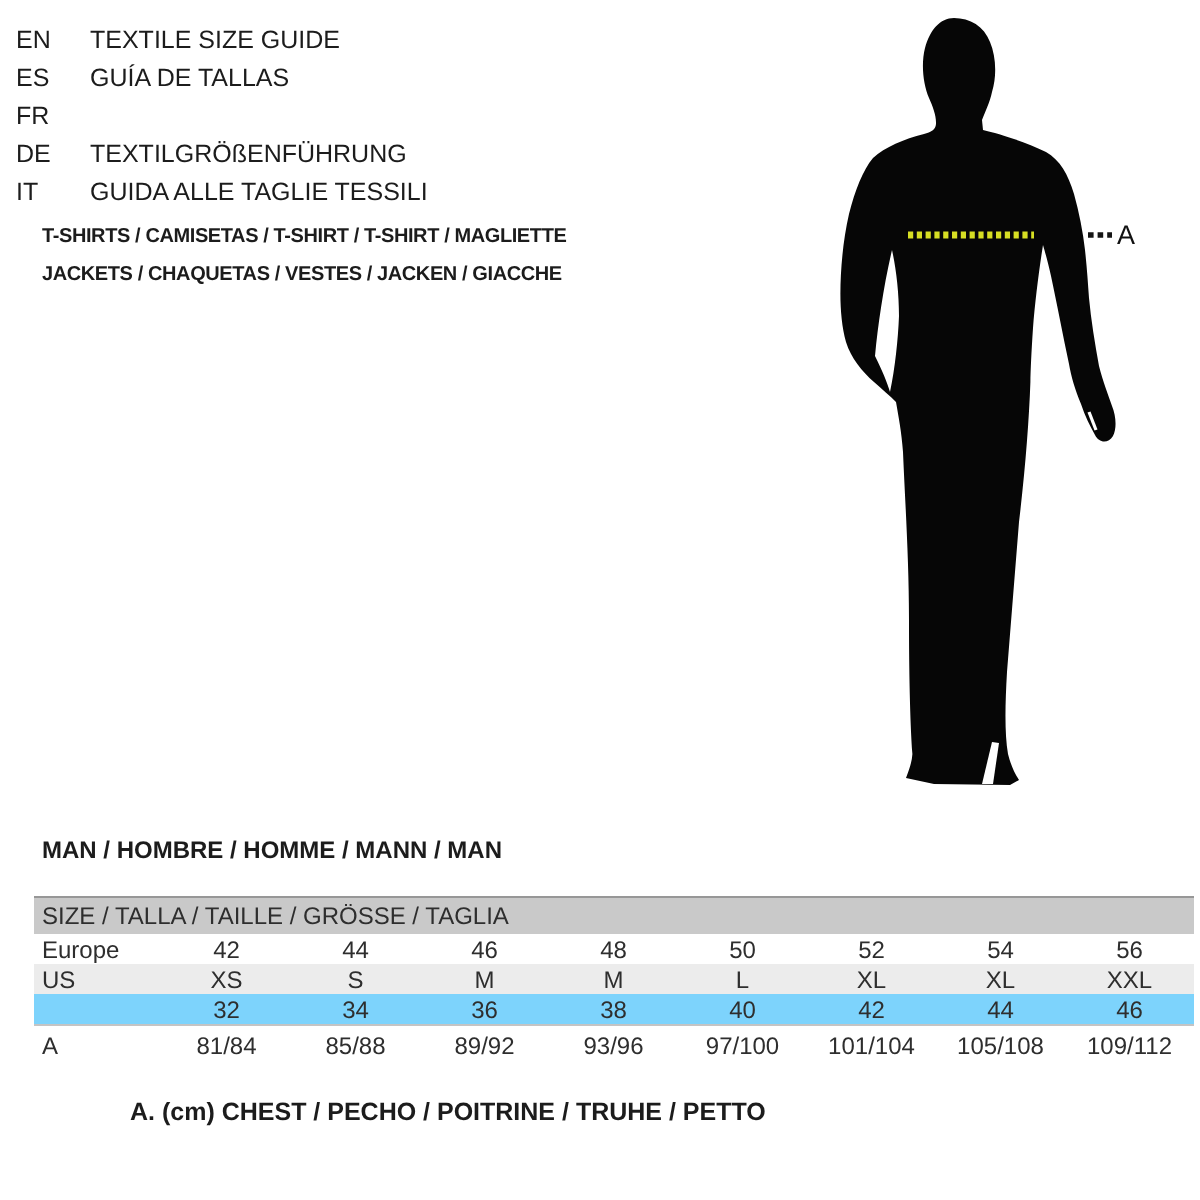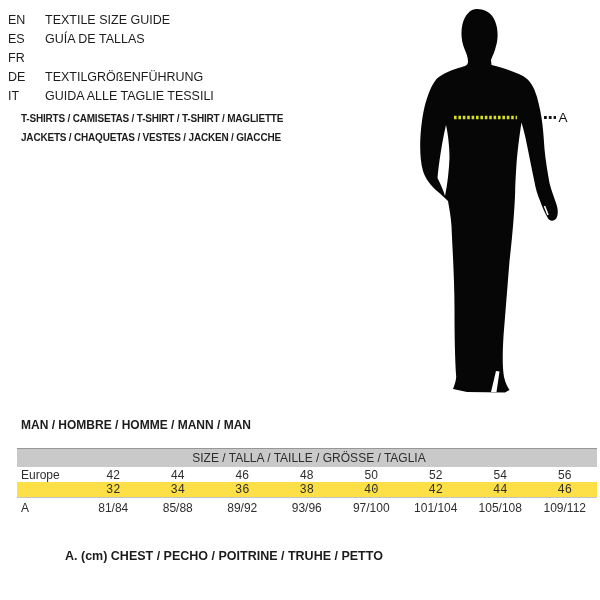--- a/index.html
+++ b/index.html
@@ -18,28 +18,28 @@
   
   .section-title{position:absolute;left:21px;top:418px;font-size:12px;font-weight:700;}
   
   table.size-table{
     position:absolute;left:17px;top:448px;width:580px;
     border-collapse:collapse;table-layout:fixed;font-size:12px;
   }
   col.c-label{width:64px;}
   .size-table th{
     background:#c9c9c9;border-top:1px solid #979797;
-    text-align:center;font-weight:400;font-size:12px;color:#2e2e2e;
+    text-align:left;font-weight:400;font-size:12px;color:#2e2e2e;
     padding:2px 0 2px 4px;height:14px;white-space:nowrap;
   }
   .size-table td{text-align:center;padding:0;color:#2e2e2e;white-space:nowrap;}
   .size-table td.lbl{text-align:left;padding-left:4px;}
   tr.r-europe td{height:15px;}
   tr.r-us td{height:15px;background:#ececec;}
-  tr.r-num td{height:15px;background:#fde047;border-bottom:1px solid #c4c4c4;font-family:Liberation Mono, monospace;}
+  tr.r-num td{height:15px;background:#7dd3fc;border-bottom:1px solid #c4c4c4;}
   tr.r-a td{height:20px;}
   
   .footnote{position:absolute;left:21px;top:549px;font-size:12.5px;font-weight:700;margin-left:44px;}
 </style>
 </head>
 <body>
 
 <div class="lang-list">
   <div class="lang-row">
     <span class="lang-code">EN</span>
@@ -148,20 +148,31 @@
       <td class="lbl">Europe</td>
       <td>42</td>
       <td>44</td>
       <td>46</td>
       <td>48</td>
       <td>50</td>
       <td>52</td>
       <td>54</td>
       <td>56</td>
     </tr>
+    <tr class="r-us">
+      <td class="lbl">US</td>
+      <td>XS</td>
+      <td>S</td>
+      <td>M</td>
+      <td>M</td>
+      <td>L</td>
+      <td>XL</td>
+      <td>XL</td>
+      <td>XXL</td>
+    </tr>
     <tr class="r-num">
       <td class="lbl"></td>
       <td>32</td>
       <td>34</td>
       <td>36</td>
       <td>38</td>
       <td>40</td>
       <td>42</td>
       <td>44</td>
       <td>46</td>

